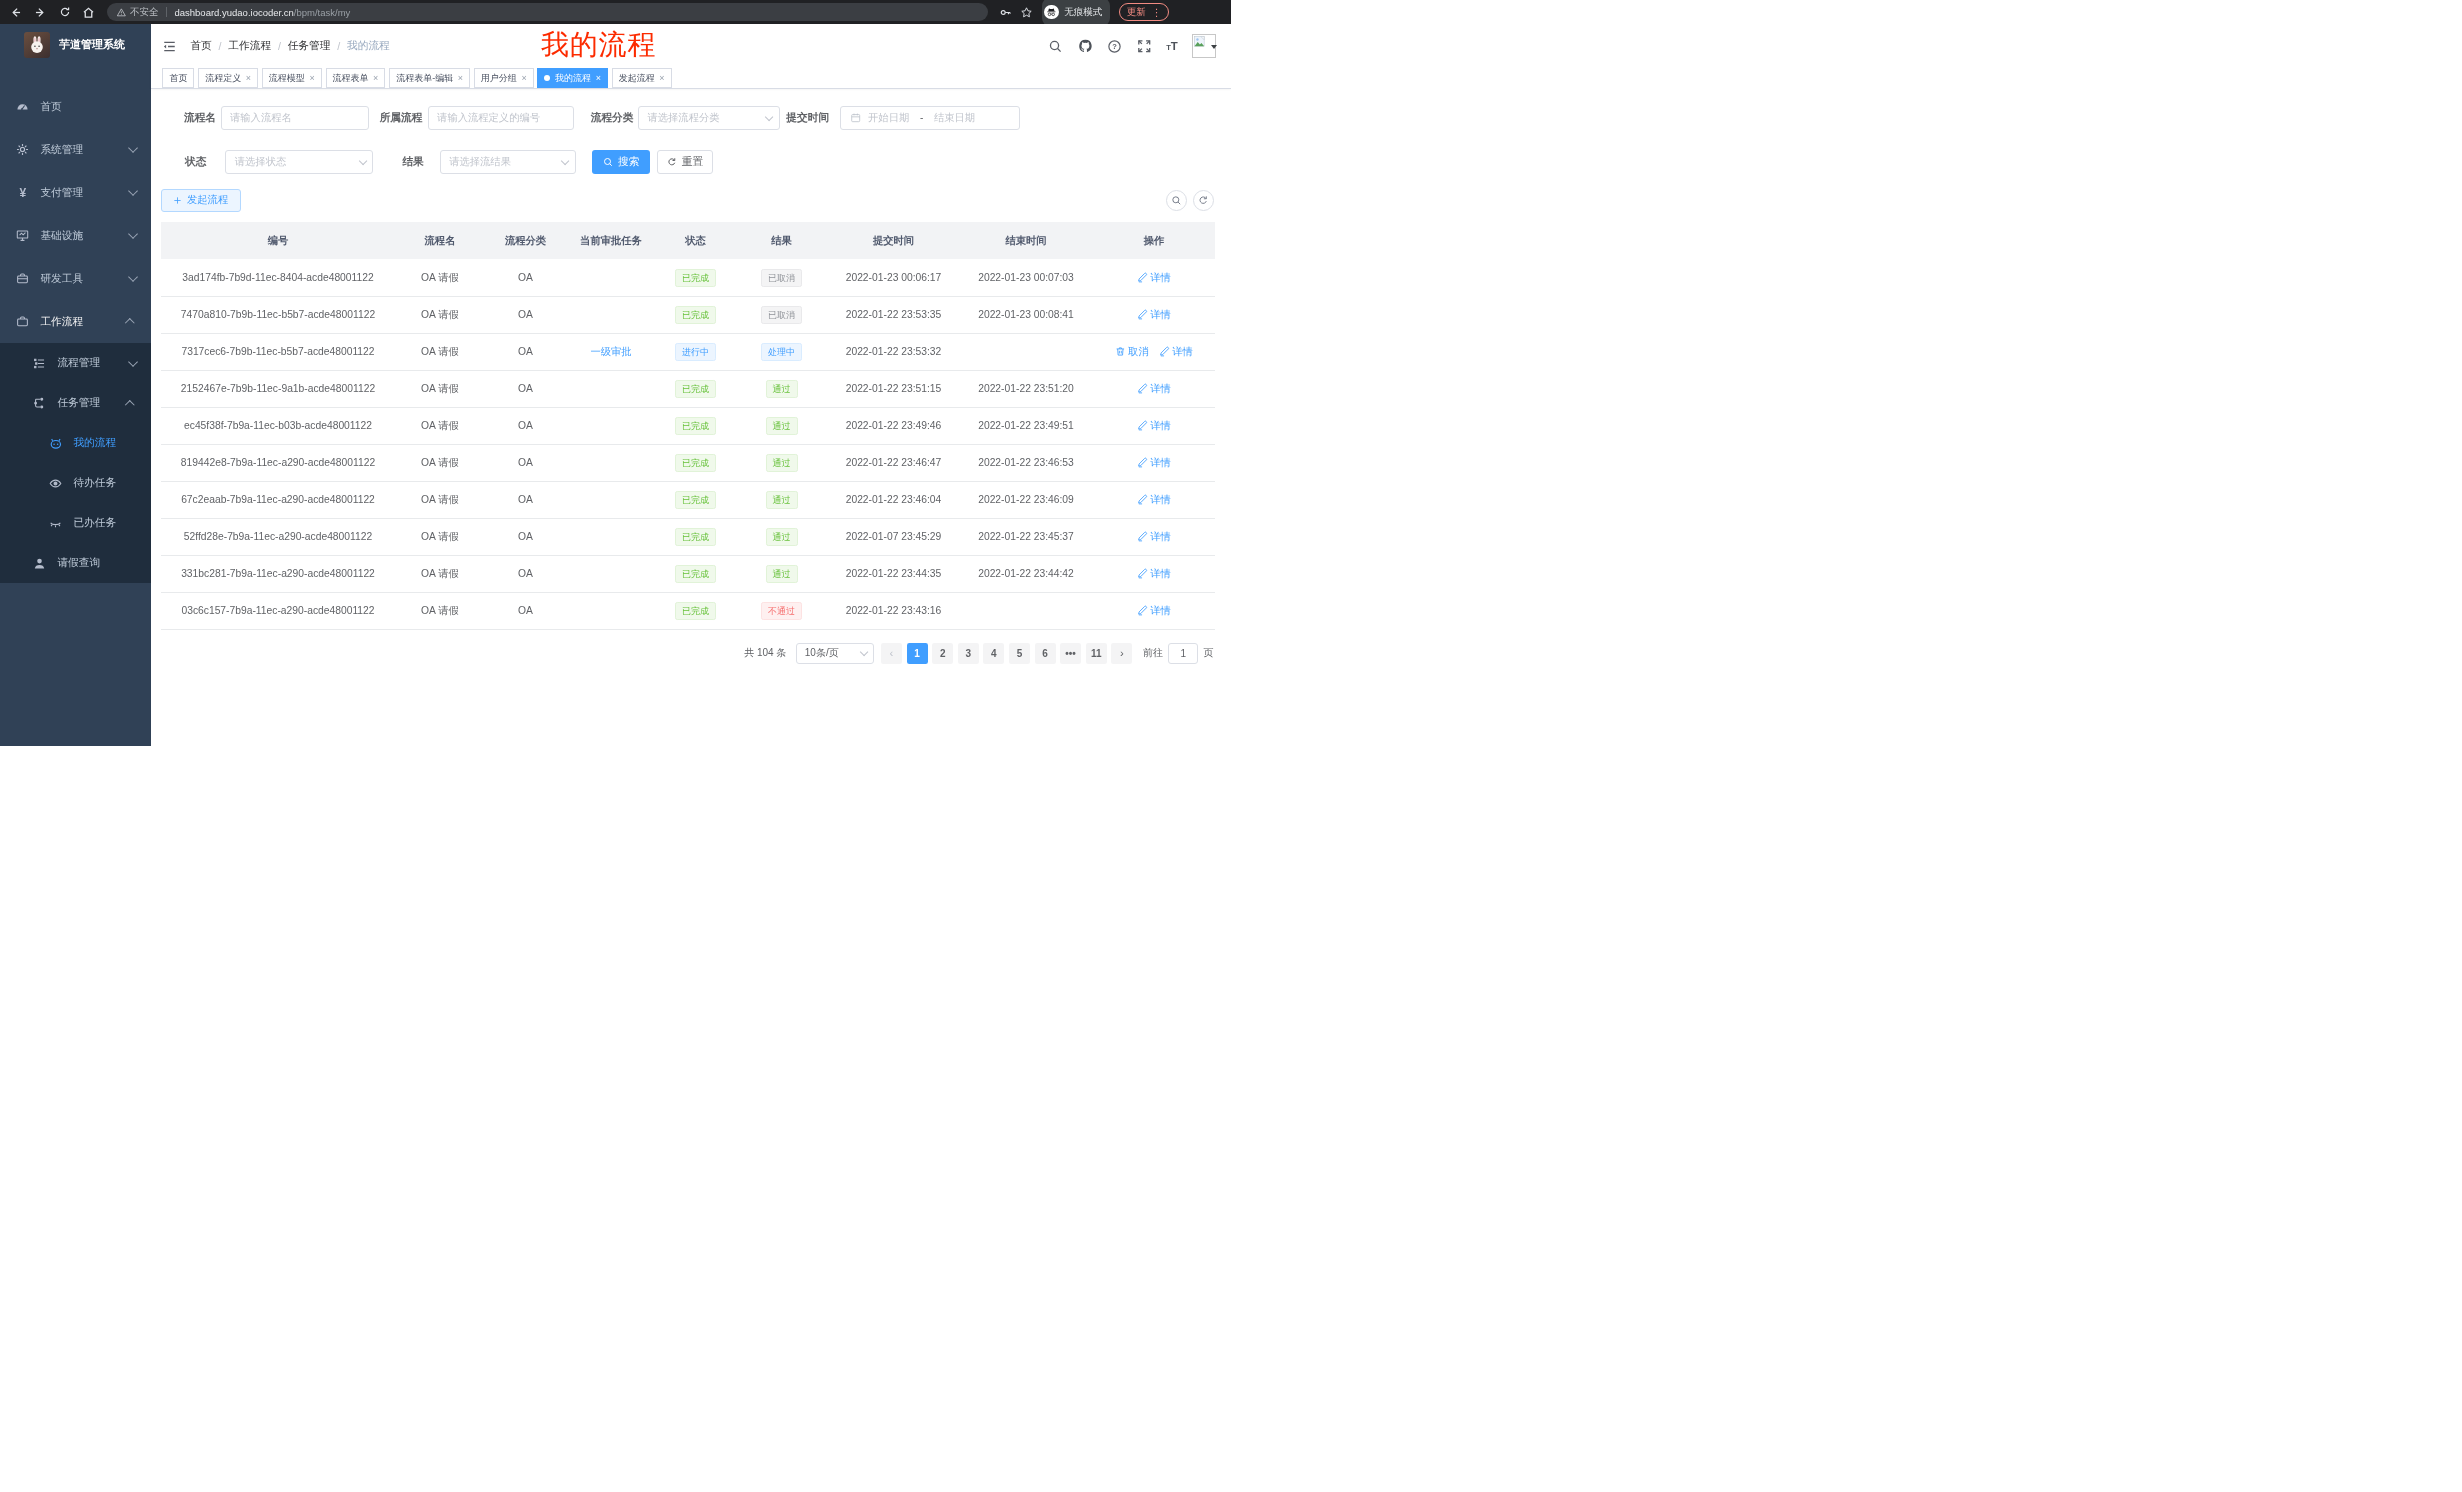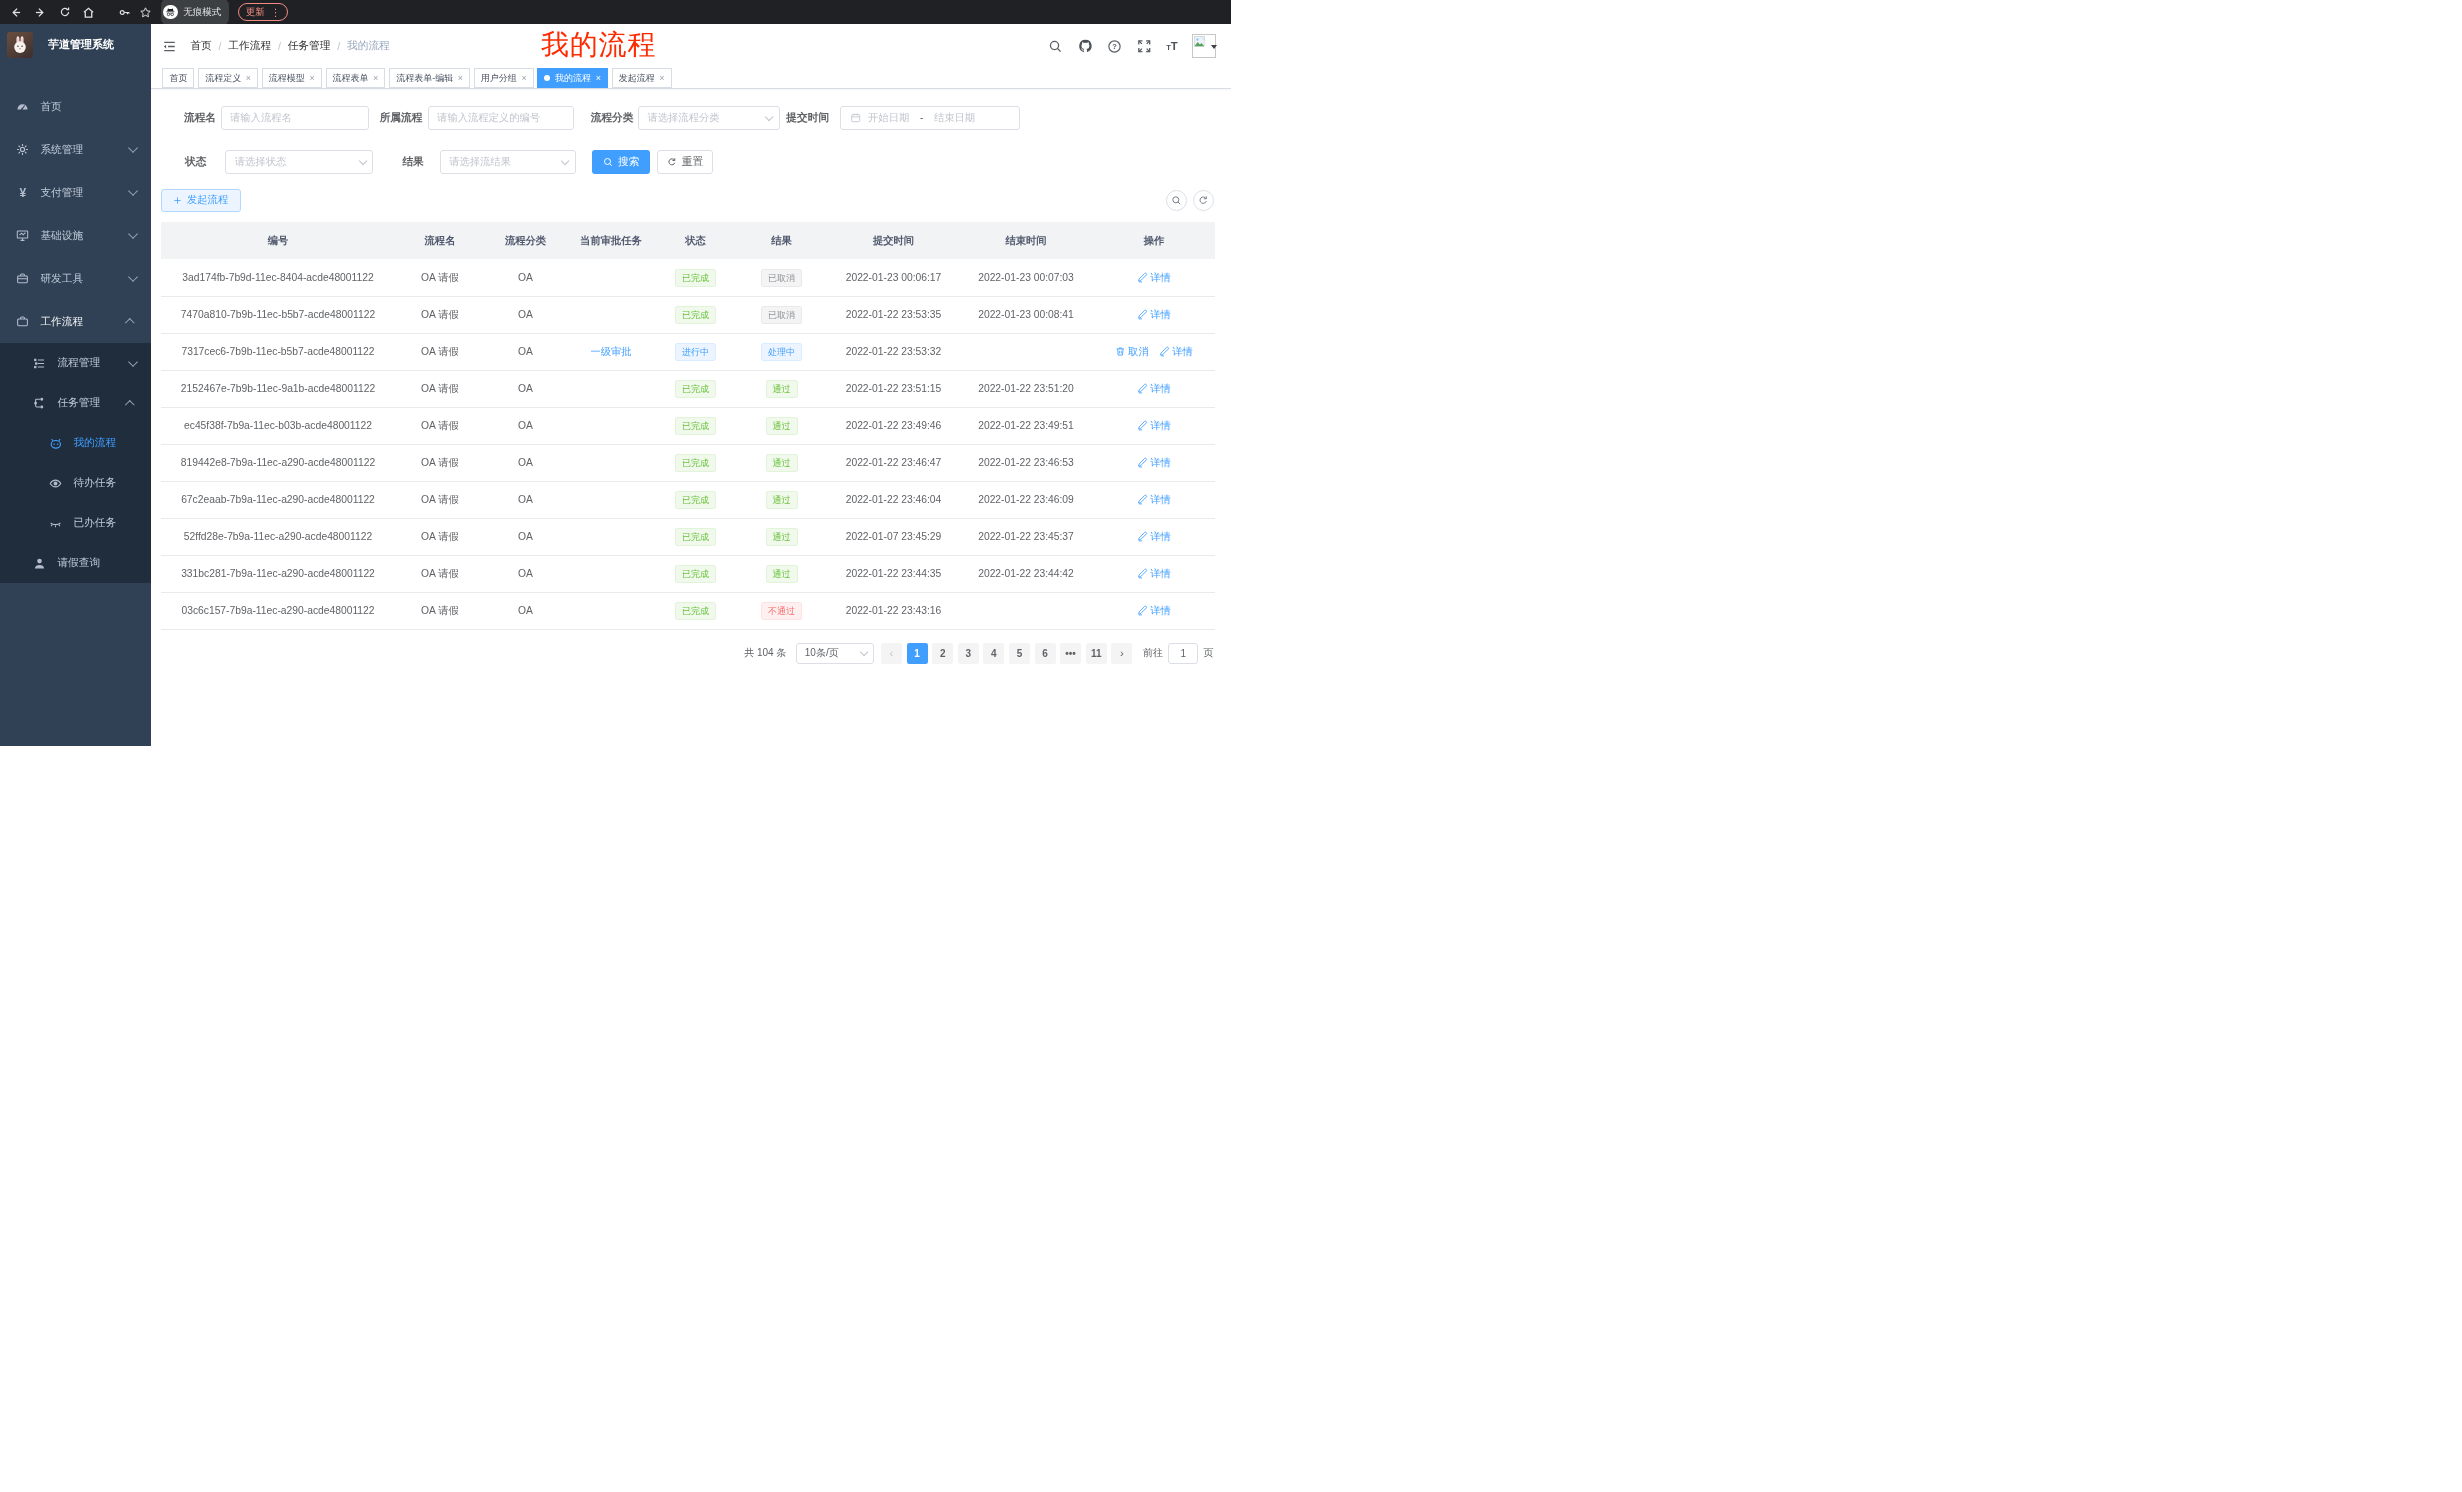--- a/index.html
+++ b/index.html
@@ -18,21 +18,21 @@
   .url-path { color:#9aa0a6; }
   .bar-right { display:flex; align-items:center; margin-left:10.7px; }
   .incog-chip { height:30px; background:#3c4043; border-radius:9px; display:flex; align-items:center; gap:5.3px; padding:0 7.6px 0 2.3px; color:#e8eaed; font-size:9.5px; margin:0 9px; }
   .incog-ic { width:14.5px; height:14.5px; background:#fff; border-radius:50%; display:flex; align-items:center; justify-content:center; }
   .update-pill { height:18px; border:1.1px solid #f28b82; border-radius:10px; color:#f28b82; font-size:9.5px; display:flex; align-items:center; gap:6px; padding:0 6.8px; cursor:pointer; }
   .update-pill .vdots { font-size:10px; letter-spacing:0; }
 
   
   .app { display:flex; height:722px; }
   .sidebar { width:151px; background:#304156; color:#bfcbd9; flex:none; }
-  .logo-row { height:41px; display:flex; align-items:center; padding-left:7px; gap:15px; }
+  .logo-row { height:41px; display:flex; align-items:center; padding-left:24px; gap:9px; }
   .logo-img { width:26px; height:26px; border-radius:3px; background:linear-gradient(145deg,#6b4f3f,#3c2f2f); display:flex; align-items:center; justify-content:center; overflow:hidden; }
   .logo-title { color:#fff; font-size:11px; font-weight:bold; }
   .menu { margin-top:20px; }
   .m-item { position:relative; display:flex; align-items:center; font-size:10.7px; cursor:pointer; color:#bfcbd9; }
   .m-item .mi-icon { width:13.7px; height:13.7px; margin-right:10.7px; display:flex; align-items:center; justify-content:center; color:#b4bccc; flex:none; }
   .m-item.lvl1 { height:43px; padding-left:16px; }
   .m-item.lvl2 { height:40px; padding-left:33px; }
   .m-item.lvl3 { height:40px; padding-left:49px; }
   .m-item.in-sub { background:#1f2d3d; }
   .m-item.bright { color:#f4f4f5; }
@@ -137,20 +137,32 @@
           <path d="M16 10a6 6 0 1 1-1.8-4.3" fill="none" stroke="currentColor" stroke-width="2"></path>
           <path d="M16 2.5V6h-3.5" fill="none" stroke="currentColor" stroke-width="2"></path>
         </svg>
       </span>
     <span class="bicon">
         <svg width="13" height="13" viewBox="0 0 20 20">
           <path d="M3 9.5L10 3.5l7 6" fill="none" stroke="currentColor" stroke-width="2"></path>
           <path d="M5 9v8h10V9" fill="none" stroke="currentColor" stroke-width="2"></path>
         </svg>
       </span>
+    <div class="urlbar">
+      <span class="sec">
+        <svg width="10.7" height="10.7" viewBox="0 0 20 20">
+            <path d="M10 3.5L17.5 16.5H2.5z" fill="none" stroke="currentColor" stroke-width="1.6"></path>
+            <path d="M10 8.2v3.6" stroke="currentColor" stroke-width="1.6"></path>
+            <circle cx="10" cy="14.2" r=".9" fill="currentColor"></circle>
+          </svg>
+        <span>不安全</span>
+      </span>
+      <span class="divider"></span>
+      <span><span class="url-host">dashboard.yudao.iocoder.cn</span><span class="url-path">/bpm/task/my</span></span>
+    </div>
     <div class="bar-right">
       <span class="bicon" style="margin-right:7.6px">
           <svg width="13" height="13" viewBox="0 0 20 20">
             <circle cx="6.5" cy="10" r="3" fill="none" stroke="currentColor" stroke-width="1.8"></circle>
             <path d="M9.5 10H17M14.5 10v2.6M17 10v2" fill="none" stroke="currentColor" stroke-width="1.8"></path>
           </svg>
         </span>
       <span class="bicon" style="margin-right:0">
           <svg width="13" height="13" viewBox="0 0 20 20">
             <path d="M10 2.8l2.2 4.6 5 .7-3.6 3.5.9 5-4.5-2.4-4.5 2.4.9-5L2.8 8.1l5-.7z" fill="none" stroke="currentColor" stroke-width="1.5"></path>

